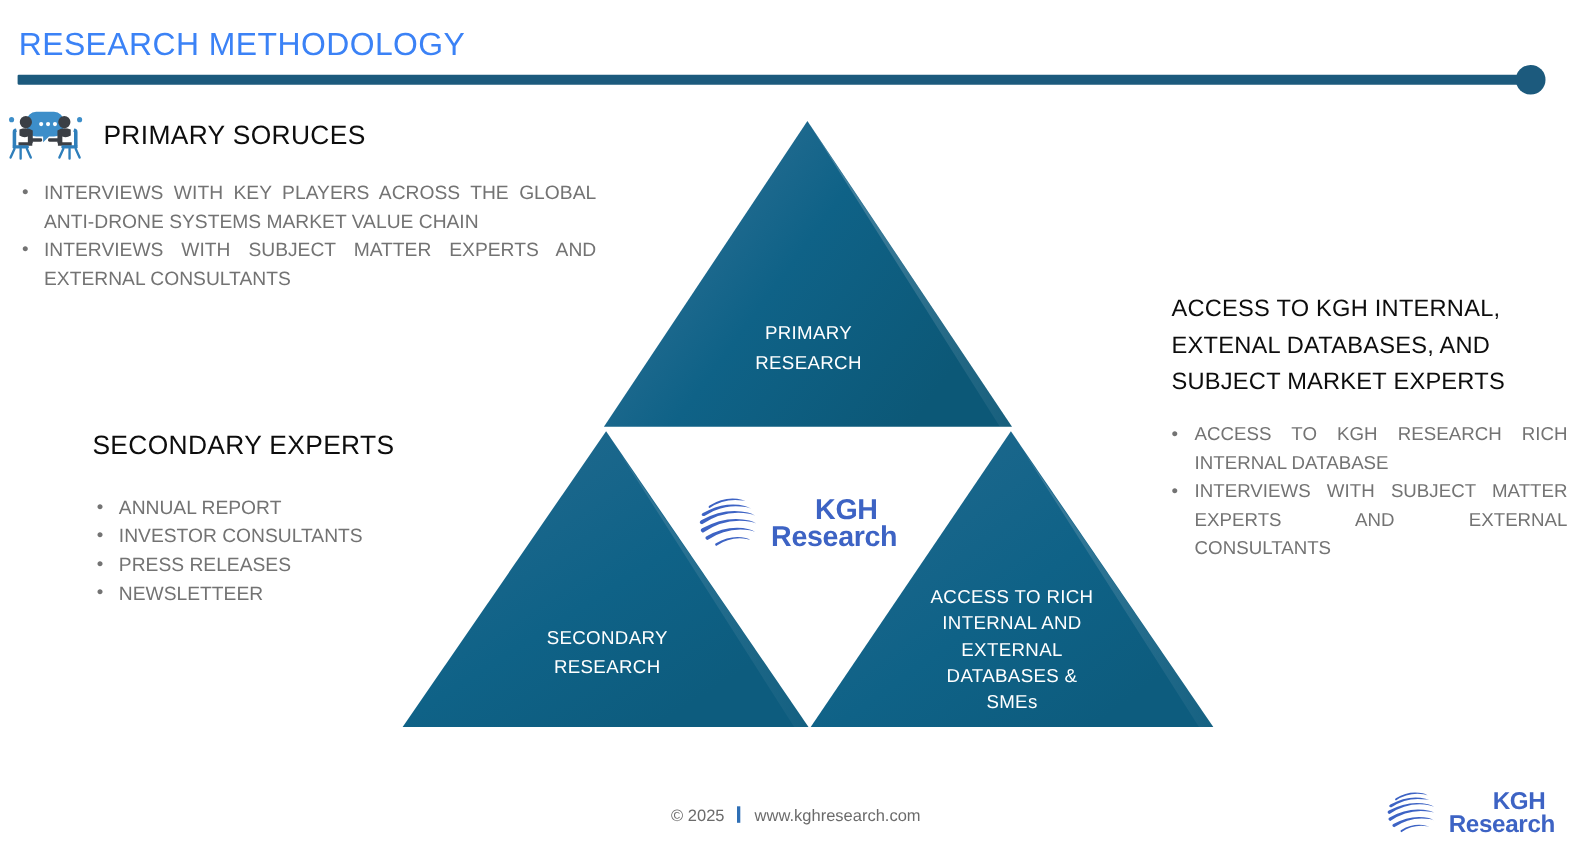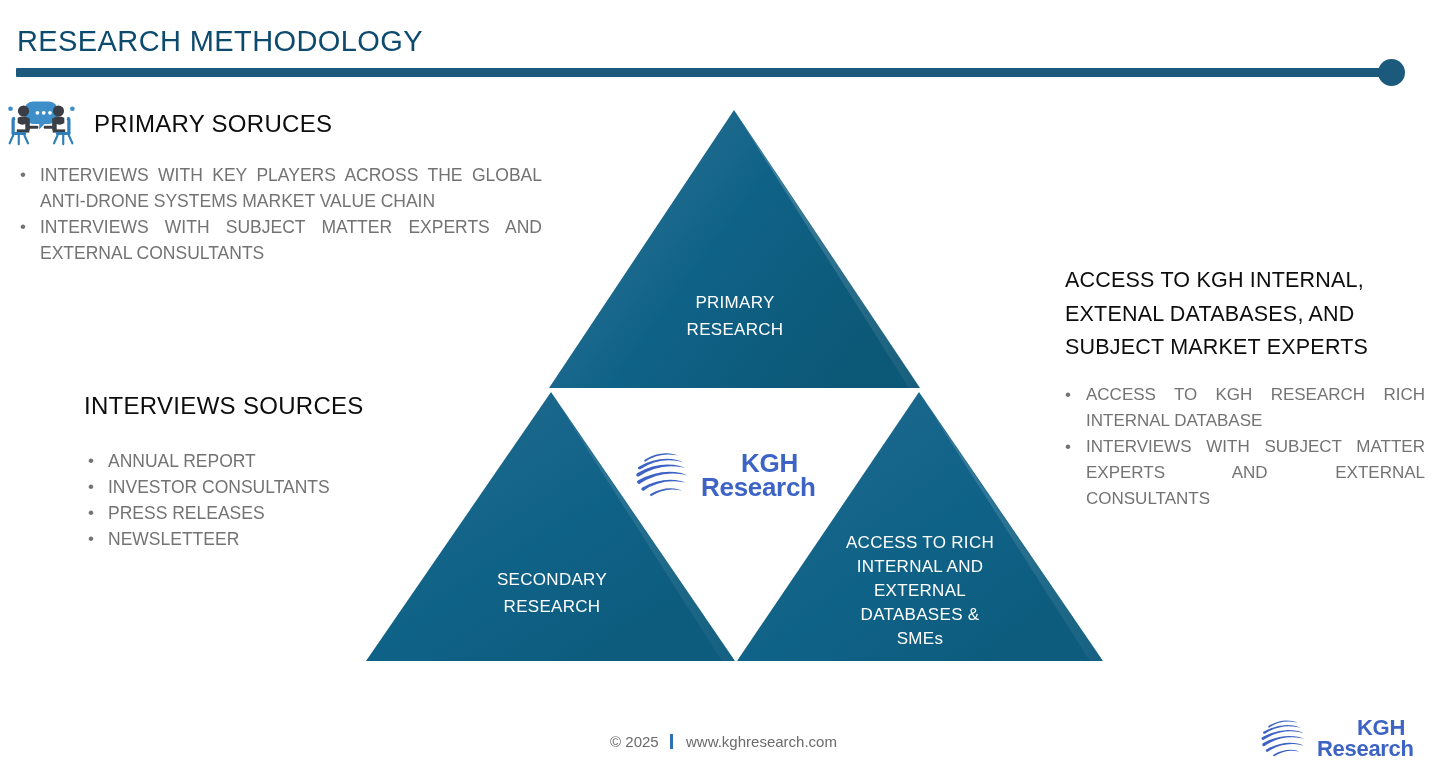--- a/index.html
+++ b/index.html
@@ -9,21 +9,21 @@
     font-family:"Liberation Sans", sans-serif;
     color:#000000;
     position:relative;
     overflow:hidden;
   }
 
   
   #page-title {
     position:absolute; left:17px; top:25px;
     font-size:29px; font-weight:400; letter-spacing:.4px;
-    color:#0c4a6e; white-space:nowrap;
+    color:#3b82f6; white-space:nowrap;
   }
   #header-rule {
     position:absolute; left:16px; top:68px;
     width:1378px; height:9px;
     background:#1c5a7d; border-radius:1px;
   }
   #header-rule-dot {
     position:absolute; left:1378px; top:59px;
     width:27px; height:27px; border-radius:50%;
     background:#1c5a7d;
@@ -168,21 +168,21 @@
     <span id="primary-heading">PRIMARY SORUCES</span>
   </div>
 
   <ul id="primary-list" class="bullets">
     <li>INTERVIEWS WITH KEY PLAYERS ACROSS THE GLOBAL ANTI-DRONE SYSTEMS MARKET VALUE CHAIN</li>
     <li>INTERVIEWS WITH SUBJECT MATTER EXPERTS AND EXTERNAL CONSULTANTS</li>
   </ul>
 </div>
 
 <div id="secondary-block">
-  <div id="secondary-heading">INTERVIEWS SOURCES</div>
+  <div id="secondary-heading">SECONDARY EXPERTS</div>
   <ul id="secondary-list" class="bullets">
     <li>ANNUAL REPORT</li>
     <li>INVESTOR CONSULTANTS</li>
     <li>PRESS RELEASES</li>
     <li>NEWSLETTEER</li>
   </ul>
 </div>
 
 <div id="access-block">
   <div id="access-heading">ACCESS TO KGH INTERNAL, EXTENAL DATABASES, AND SUBJECT MARKET EXPERTS</div>

